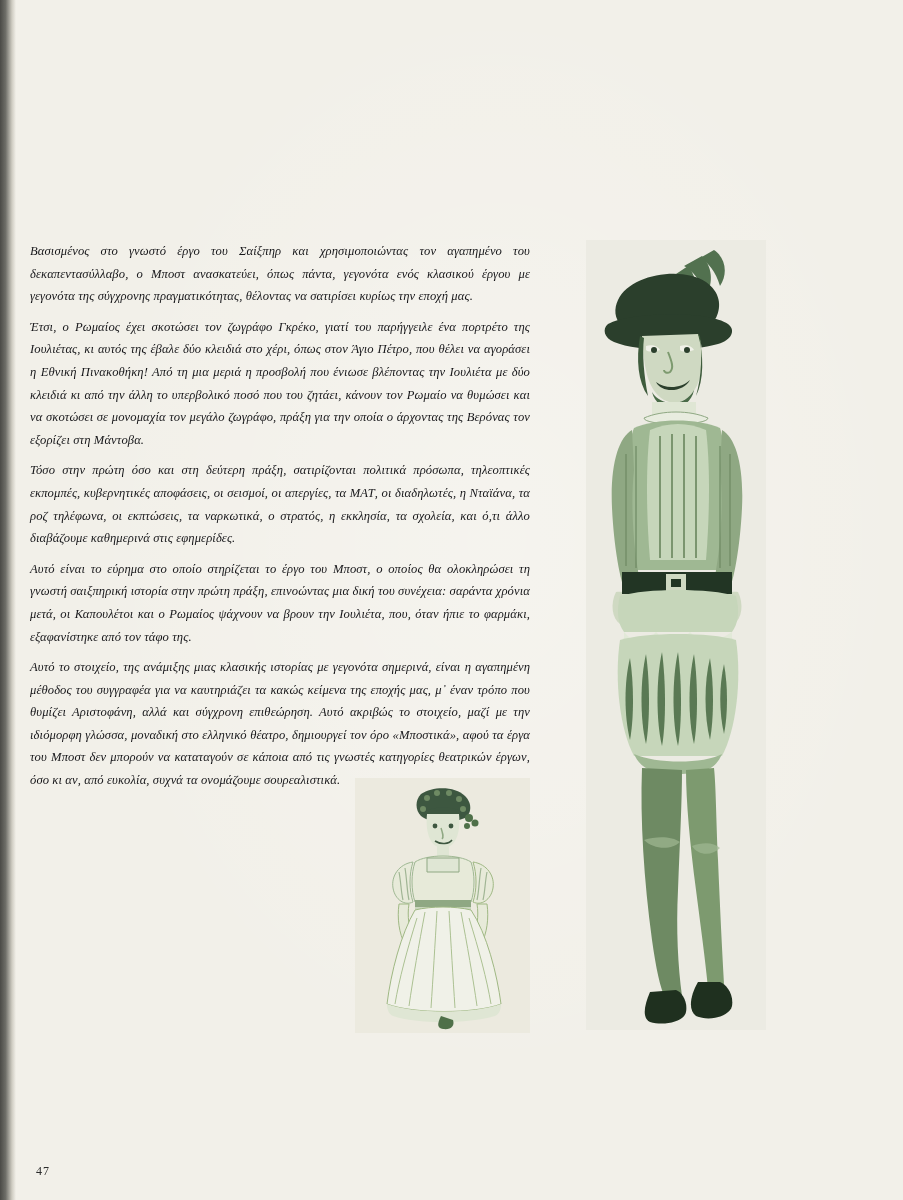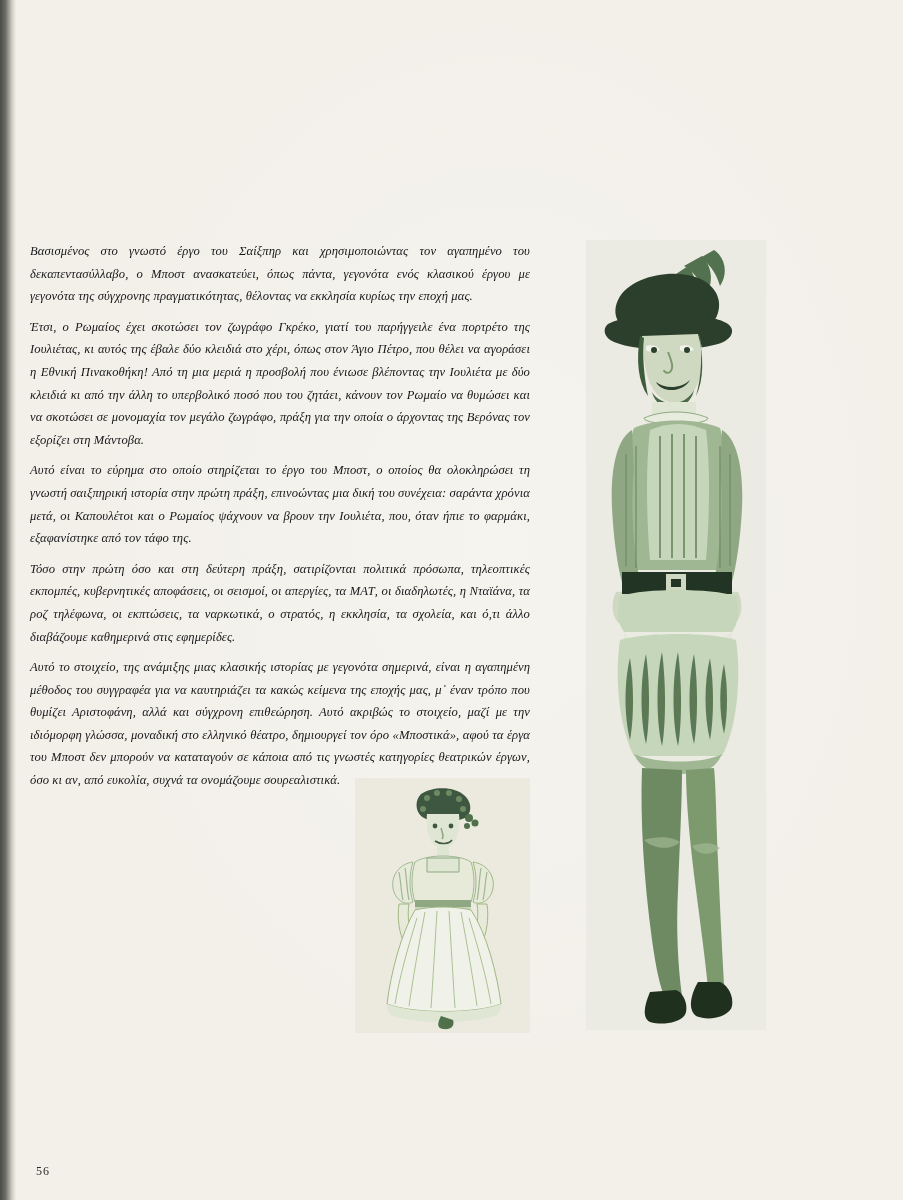--- a/index.html
+++ b/index.html
@@ -226,21 +226,21 @@
         <path d="M62 140 C52 172 44 202 40 226"></path>
         <path d="M114 140 C124 172 132 202 136 226"></path>
       </g>
       <path d="M32 226 C58 236 120 236 146 226 C146 232 144 236 140 238 C112 246 62 246 38 238 C34 236 32 232 32 226 Z" fill="#dfe6d4"></path>
 
       <path d="M86 238 C82 246 82 250 88 251 C96 252 100 248 98 242 Z" fill="#4f7049"></path>
     </svg>
   </div>
 
   <div class="text-column">
-    <p class="para">Βασισμένος στο γνωστό έργο του Σαίξπηρ και χρησιμοποιώντας τον αγαπημένο του δεκαπεντασύλλαβο, ο Μποστ ανασκατεύει, όπως πάντα, γεγονότα ενός κλασικού έργου με γεγονότα της σύγχρονης πραγματικότητας, θέλοντας να εκκλησία κυρίως την εποχή μας.</p>
+    <p class="para">Βασισμένος στο γνωστό έργο του Σαίξπηρ και χρησιμοποιώντας τον αγαπημένο του δεκαπεντασύλλαβο, ο Μποστ ανασκατεύει, όπως πάντα, γεγονότα ενός κλασικού έργου με γεγονότα της σύγχρονης πραγματικότητας, θέλοντας να σατιρίσει κυρίως την εποχή μας.</p>
     <p class="para">Έτσι, ο Ρωμαίος έχει σκοτώσει τον ζωγράφο Γκρέκο, γιατί του παρήγγειλε ένα πορτρέτο της Ιουλιέτας, κι αυτός της έβαλε δύο κλειδιά στο χέρι, όπως στον Άγιο Πέτρο, που θέλει να αγοράσει η Εθνική Πινακοθήκη! Από τη μια μεριά η προσβολή που ένιωσε βλέποντας την Ιουλιέτα με δύο κλειδιά κι από την άλλη το υπερβολικό ποσό που του ζητάει, κάνουν τον Ρωμαίο να θυμώσει και να σκοτώσει σε μονομαχία τον μεγάλο ζωγράφο, πράξη για την οποία ο άρχοντας της Βερόνας τον εξορίζει στη Μάντοβα.</p>
+    <p class="para">Τόσο στην πρώτη όσο και στη δεύτερη πράξη, σατιρίζονται πολιτικά πρόσωπα, τηλεοπτικές εκπομπές, κυβερνητικές αποφάσεις, οι σεισμοί, οι απεργίες, τα ΜΑΤ, οι διαδηλωτές, η Νταϊάνα, τα ροζ τηλέφωνα, οι εκπτώσεις, τα ναρκωτικά, ο στρατός, η εκκλησία, τα σχολεία, και ό,τι άλλο διαβάζουμε καθημερινά στις εφημερίδες.</p>
     <p class="para">Αυτό είναι το εύρημα στο οποίο στηρίζεται το έργο του Μποστ, ο οποίος θα ολοκληρώσει τη γνωστή σαιξπηρική ιστορία στην πρώτη πράξη, επινοώντας μια δική του συνέχεια: σαράντα χρόνια μετά, οι Καπουλέτοι και ο Ρωμαίος ψάχνουν να βρουν την Ιουλιέτα, που, όταν ήπιε το φαρμάκι, εξαφανίστηκε από τον τάφο της.</p>
-    <p class="para">Τόσο στην πρώτη όσο και στη δεύτερη πράξη, σατιρίζονται πολιτικά πρόσωπα, τηλεοπτικές εκπομπές, κυβερνητικές αποφάσεις, οι σεισμοί, οι απεργίες, τα ΜΑΤ, οι διαδηλωτές, η Νταϊάνα, τα ροζ τηλέφωνα, οι εκπτώσεις, τα ναρκωτικά, ο στρατός, η εκκλησία, τα σχολεία, και ό,τι άλλο διαβάζουμε καθημερινά στις εφημερίδες.</p>
     <p class="para">Αυτό το στοιχείο, της ανάμιξης μιας κλασικής ιστορίας με γεγονότα σημερινά, είναι η αγαπημένη μέθοδος του συγγραφέα για να καυτηριάζει τα κακώς κείμενα της εποχής μας, μ᾽ έναν τρόπο που θυμίζει Αριστοφάνη, αλλά και σύγχρονη επιθεώρηση. Αυτό ακριβώς το στοιχείο, μαζί με την ιδιόμορφη γλώσσα, μοναδική στο ελληνικό θέατρο, δημιουργεί τον όρο «Μποστικά», αφού τα έργα του Μποστ δεν μπορούν να καταταγούν σε κάποια από τις γνωστές κατηγορίες θεατρικών έργων, όσο κι αν, από ευκολία, συχνά τα ονομάζουμε σουρεαλιστικά.</p>
   </div>
 
-  <div class="folio">56</div>
+  <div class="folio">47</div>
 </div>
 
 </body></html>

